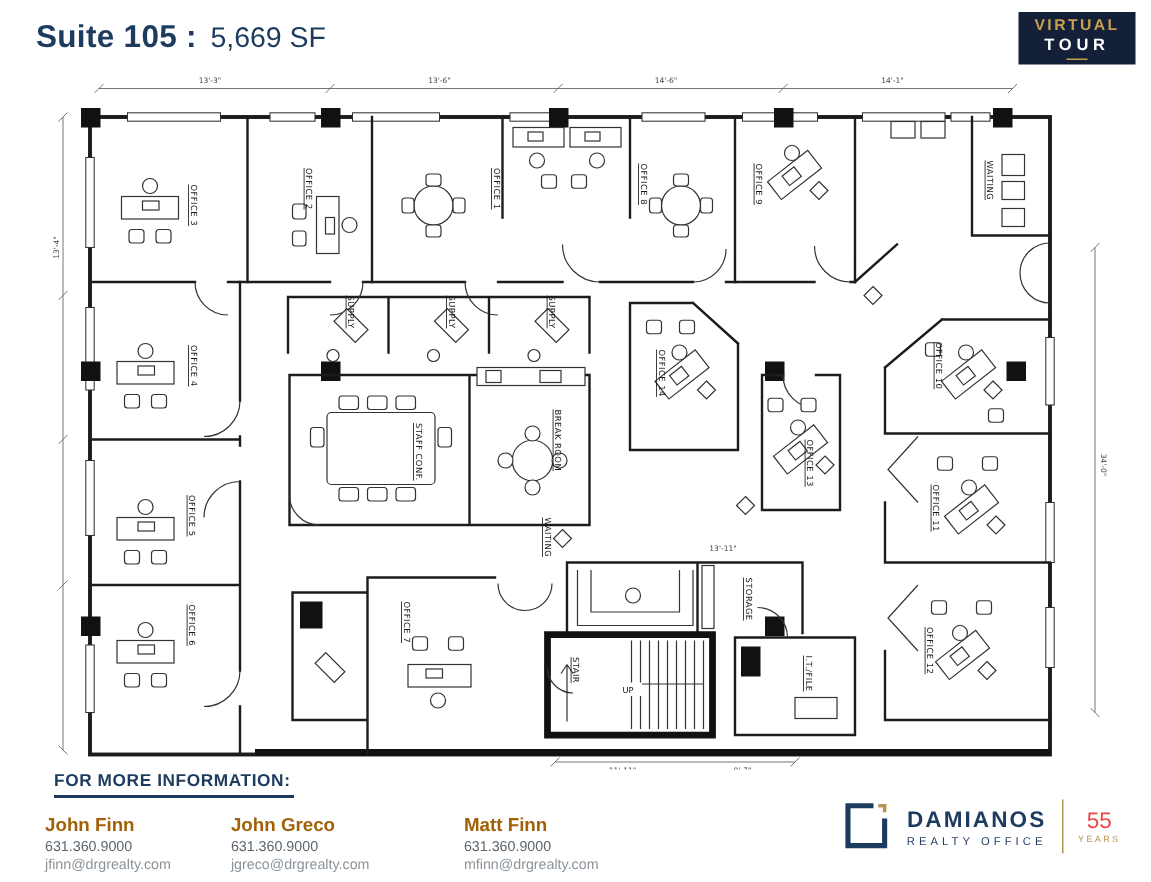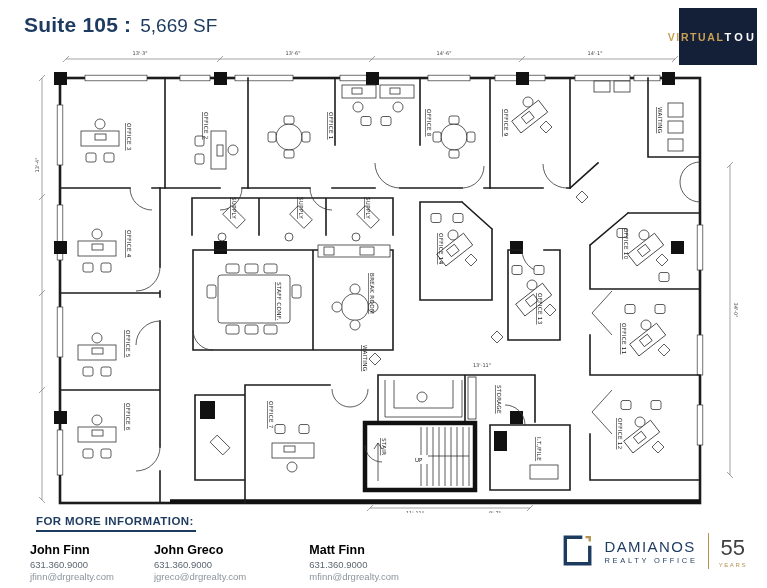--- a/index.html
+++ b/index.html
@@ -2,22 +2,22 @@
 <html><head>
 <meta charset="utf-8">
 <style>
   html,body{margin:0;padding:0;background:#fff;}
   .page{position:relative;width:767px;height:588px;background:#ffffff;overflow:hidden;
         font-family:"Liberation Sans", sans-serif;}
   
   .title{position:absolute;left:24px;top:13px;display:flex;align-items:baseline;gap:9px;}
   .suite{font-size:21px;font-weight:bold;color:#1d3a5f;letter-spacing:.2px;}
   .area{font-size:19px;color:#1d3a5f;font-weight:500;}
-  .vt-badge{position:absolute;right:10px;top:8px;width:78px;height:57px;background:#141f38;
-            display:flex;flex-direction:row;align-items:center;justify-content:center;cursor:pointer;}
+  .vt-badge{position:absolute;right:10px;top:8px;width:78px;height:35px;background:#141f38;
+            display:flex;flex-direction:column;align-items:center;justify-content:center;cursor:pointer;}
   .vt1{color:#c8a051;font-size:10.5px;font-weight:bold;letter-spacing:1.6px;}
   .vt2{color:#ffffff;font-size:11px;font-weight:bold;letter-spacing:3.2px;margin-top:1px;}
   .vtline{width:14px;height:1px;background:#c8a051;margin-top:3px;}
   
   .plan{position:absolute;left:30px;top:45px;}
   .w{stroke:#1c1c1c;fill:none;stroke-width:1.6;stroke-linecap:square;}
   .wo{stroke:#1c1c1c;fill:none;stroke-width:2.6;}
   .thick{stroke:#111;fill:none;stroke-width:4.5;}
   .thin{stroke:#333;stroke-width:.8;fill:none;}
   .f{stroke:#333;stroke-width:.8;fill:#fff;}
@@ -27,29 +27,29 @@
   .dt{font-size:5px;fill:#444;}
   .rm{font-size:5.6px;fill:#1a1a1a;letter-spacing:.3px;text-decoration:underline;}
   svg text{font-family:"DejaVu Sans", sans-serif;}
   
   .info-head{position:absolute;left:36px;top:515px;}
   .info-head .t{font-size:11.5px;font-weight:bold;color:#1d3a5f;letter-spacing:.4px;}
   .info-head .u{width:160px;height:2px;background:#1d3a5f;margin-top:3px;}
   .contacts{position:absolute;left:30px;top:543px;display:flex;}
   .contact{margin-right:40px;}
   .contact.c2{margin-right:63px;}
-  .cname{font-size:12.5px;font-weight:bold;color:#000000;margin-bottom:2px;}
+  .cname{font-size:12.5px;font-weight:bold;color:#a16207;margin-bottom:2px;}
   .cphone{font-size:9.5px;color:#5c6670;margin-bottom:1px;}
   .cemail{font-size:9.5px;color:#8b949c;cursor:pointer;text-align:center;}
   .logo{position:absolute;right:20px;top:533px;display:flex;align-items:center;gap:10px;}
-  .lg-text .nm{font-size:15px;font-weight:normal;color:#1d3a5f;letter-spacing:1.4px;}
+  .lg-text .nm{font-size:15px;font-weight:bold;color:#1d3a5f;letter-spacing:1.4px;text-align:center;}
   .lg-text .sb{font-size:7.5px;color:#1d3a5f;letter-spacing:2.7px;margin-top:1px;}
   .lg-div{width:1px;height:36px;background:#b89350;}
   .years{display:flex;flex-direction:column;align-items:center;}
-  .yn{font-size:22px;color:#404040;}
+  .yn{font-size:15px;color:#ef4444;}
   .yl{font-size:6px;color:#b89350;letter-spacing:1.6px;margin-top:1px;}
 </style>
 </head>
 <body>
 
 <div class="page">
 
   <div class="title">
     <span class="suite">Suite 105 :</span>
     <span class="area">5,669 SF</span>

